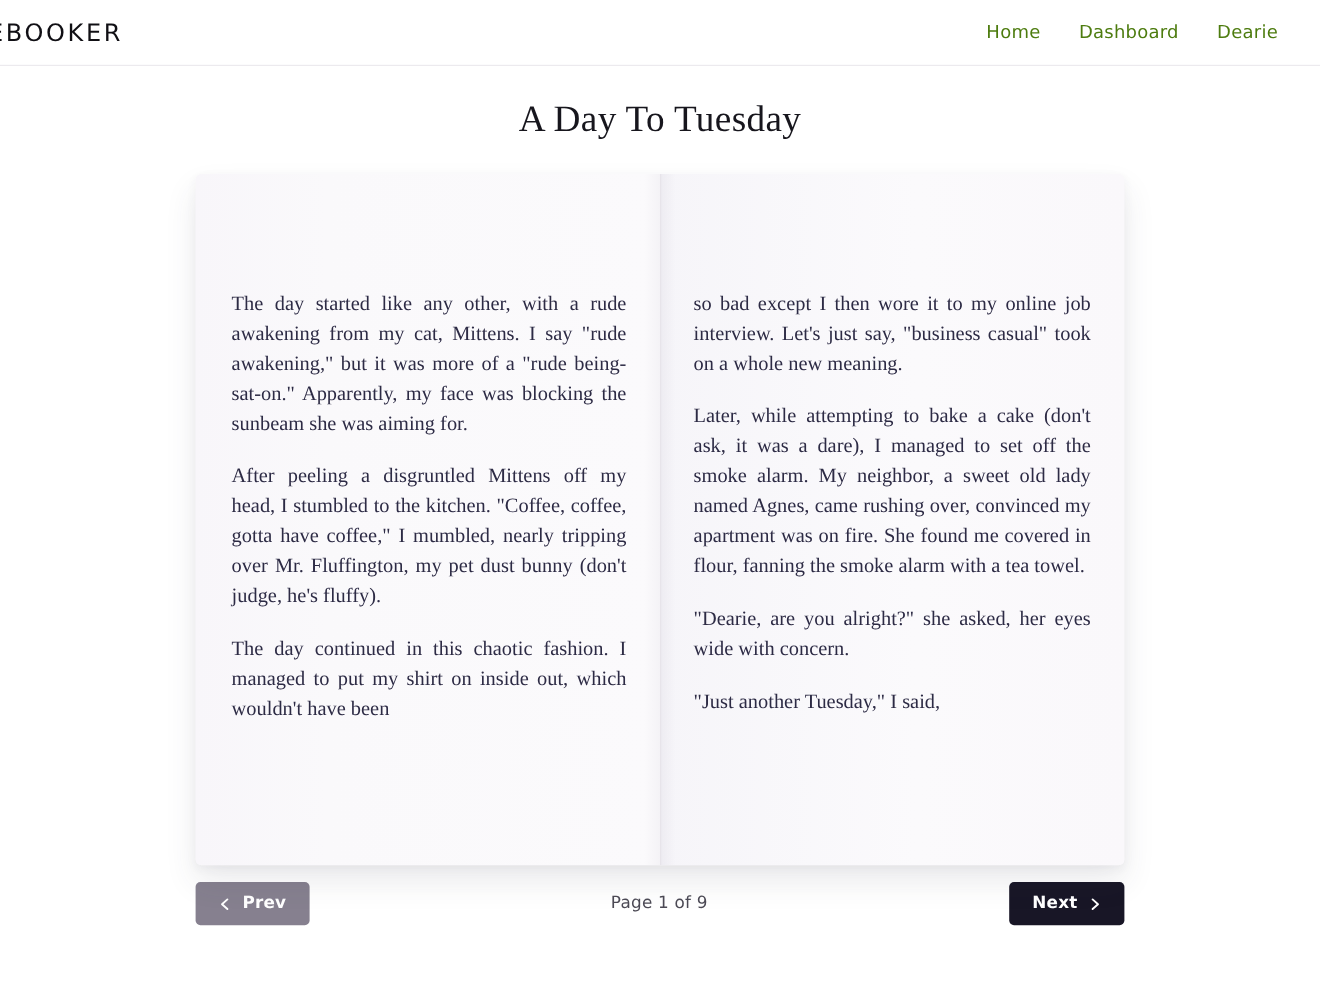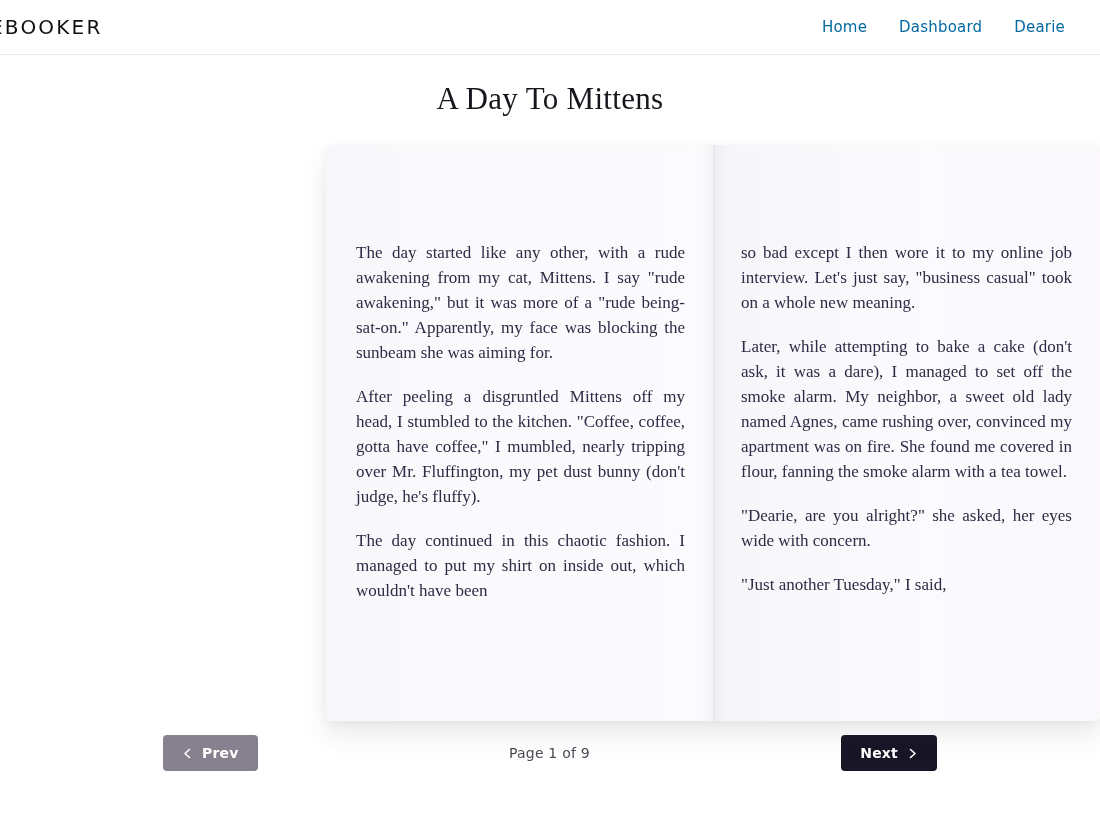--- a/index.html
+++ b/index.html
@@ -39,41 +39,41 @@
   .nav-links {
     display: flex;
     align-items: center;
     gap: 32px;
     margin-right: 35px;
   }
 
   .nav-link {
     font-family: "DejaVu Sans", sans-serif;
     font-size: 15px;
-    color: #0369a1;
+    color: #4d7c0f;
     text-decoration: none;
     letter-spacing: 0.2px;
     cursor: pointer;
   }
 
   
   .book-title {
     text-align: center;
     font-family: "Liberation Serif", serif;
     font-size: 31px;
     font-weight: 400;
     color: #17161d;
     letter-spacing: 0.3px;
     margin-top: 26px;
   }
 
   
   .book-wrap {
     display: flex;
-    justify-content: flex-end;
+    justify-content: center;
     margin-top: 28px;
   }
 
   .book {
     position: relative;
     width: 774px;
     height: 576px;
     display: flex;
     border-radius: 5px;
     background: #faf8fb;
@@ -186,21 +186,21 @@
 
 <div class="navbar">
   <div class="brand">EBOOKER</div>
   <nav class="nav-links">
     <a class="nav-link">Home</a>
     <a class="nav-link">Dashboard</a>
     <a class="nav-link">Dearie</a>
   </nav>
 </div>
 
-<h1 class="book-title">A Day To Mittens</h1>
+<h1 class="book-title">A Day To Tuesday</h1>
 
 <div class="book-wrap">
   <div class="book">
 
     <div class="page page-left">
       <div class="page-text">
         <p>The day started like any other, with a rude awakening from my cat, Mittens. I say "rude awakening," but it was more of a "rude being-sat-on." Apparently, my face was blocking the sunbeam she was aiming for.</p>
         <p>After peeling a disgruntled Mittens off my head, I stumbled to the kitchen. "Coffee, coffee, gotta have coffee," I mumbled, nearly tripping over Mr. Fluffington, my pet dust bunny (don't judge, he's fluffy).</p>
         <p>The day continued in this chaotic fashion. I managed to put my shirt on inside out, which wouldn't have been</p>
       </div>

